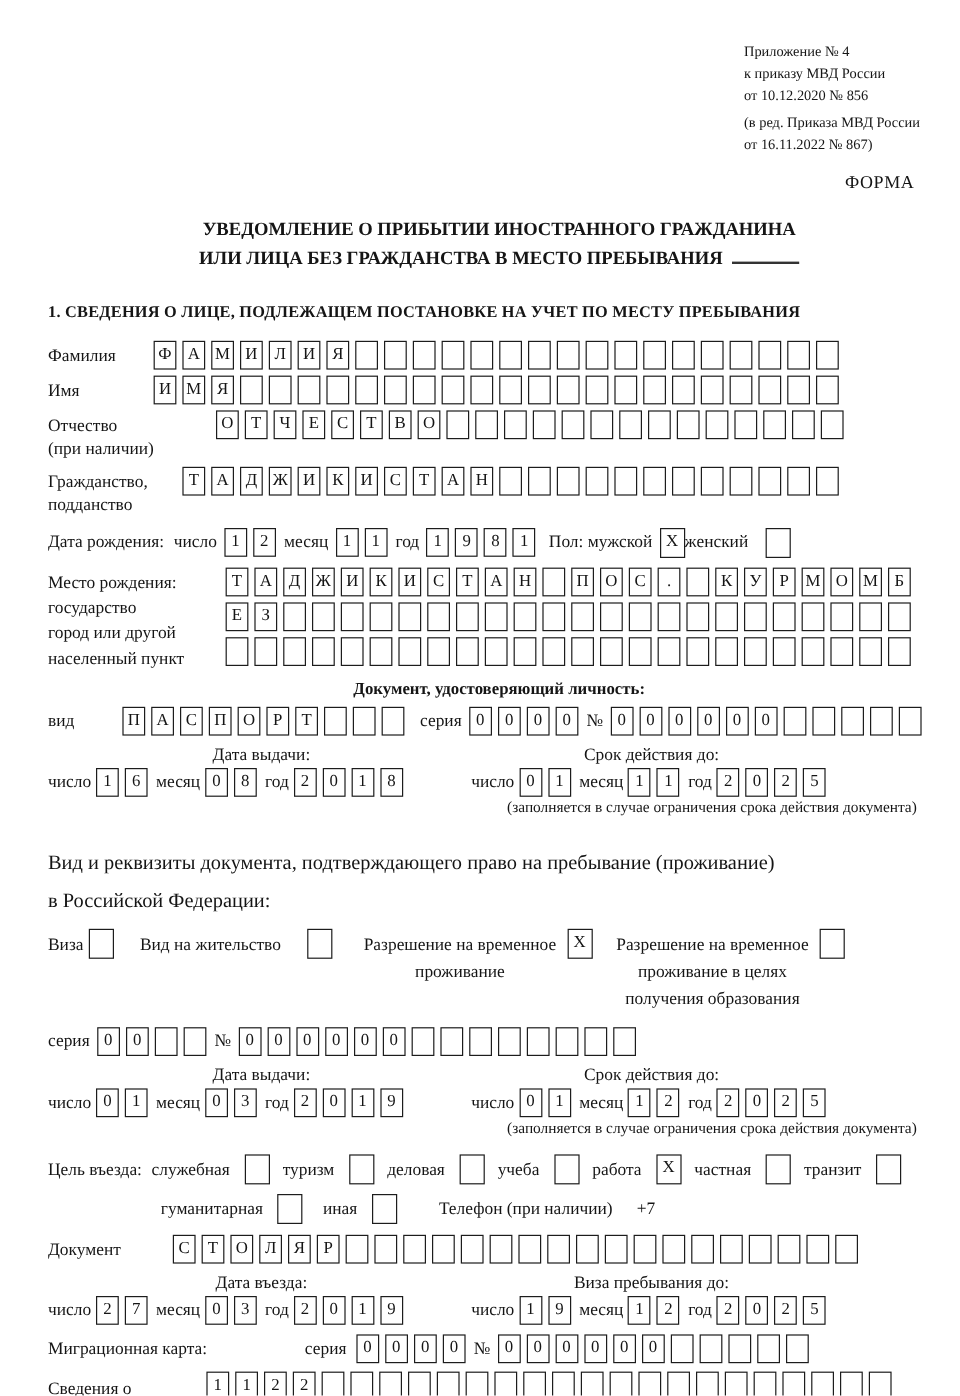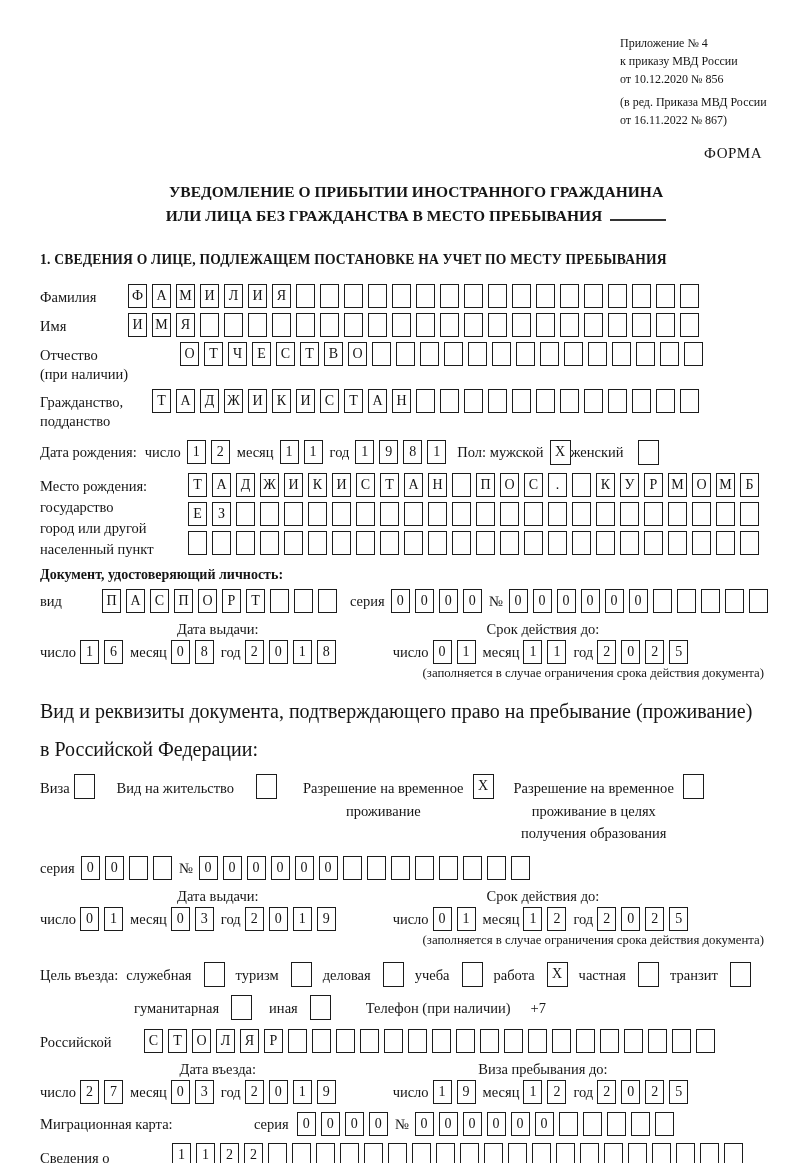--- a/index.html
+++ b/index.html
@@ -48,22 +48,22 @@
   .opt { display:flex; align-items:flex-start; }
   .opt-text { font-size:14.5px; line-height:1.55; text-align:center; padding-top:3px; }
   .opt .cb { margin-left:9px; }
   .purpose-row { display:flex; align-items:flex-start; margin-top:14px; }
   .purpose-row .ilabel, .purpose2 .ilabel { padding-top:5px; }
   .purpose-row .cb, .purpose2 .cb { margin-left:6px; margin-right:9px; }
   .purpose2 { display:flex; align-items:flex-start; margin-top:8px; padding-left:92px; }
   .plus { font-size:14.5px; padding:5px 6px 0 14px; }
   .mig-row { display:flex; align-items:flex-start; margin-top:8px; }
   .label-stack { font-size:14.5px; line-height:21px; padding-top:3px; flex:0 0 auto; }
-  .doc-heading { font-weight:bold; font-size:14px; margin-top:7px; }
-  .intro { font-size:20px; line-height:1.9; margin-top:11px; }
+  .doc-heading { text-align:center; font-weight:bold; font-size:14px; margin-top:7px; }
+  .intro { font-size:17px; line-height:1.9; margin-top:22px; }
 </style>
 </head>
 <body>
 
 <div class="content">
 
   <div class="appendix">
     <div>Приложение № 4</div>
     <div>к приказу МВД России</div>
     <div>от 10.12.2020 № 856</div>
@@ -253,21 +253,21 @@
   <div class="purpose2">
     <span class="ilabel">гуманитарная</span>
     <span class="cb"></span>
     <span class="ilabel" style="padding-left:8px;text-align:right;">иная</span>
     <span class="cb"></span>
     <span class="ilabel" style="padding-left:26px;">Телефон (при наличии)</span>
     <span class="plus">+7</span>
   </div>
 
   <div class="frow" style="margin-top:9px;">
-    <div class="flabel w104">Российской</div>
+    <div class="flabel w104">Документ</div>
     <div class="cells"><span class="cell">С</span><span class="cell">Т</span><span class="cell">О</span><span class="cell">Л</span><span class="cell">Я</span><span class="cell">Р</span><span class="cell"></span><span class="cell"></span><span class="cell"></span><span class="cell"></span><span class="cell"></span><span class="cell"></span><span class="cell"></span><span class="cell"></span><span class="cell"></span><span class="cell"></span><span class="cell"></span><span class="cell"></span><span class="cell"></span><span class="cell"></span><span class="cell"></span><span class="cell"></span><span class="cell"></span><span class="cell"></span></div>
   </div>
 
   <div class="dates-row">
     <div class="dg">
       <div class="dg-title shift">Дата въезда:</div>
       <div class="dg-boxes">
         <span class="ilabel" style="padding-left:0;">число</span>
         <div class="cells"><span class="cell">2</span><span class="cell">7</span></div>
         <span class="ilabel">месяц</span>

